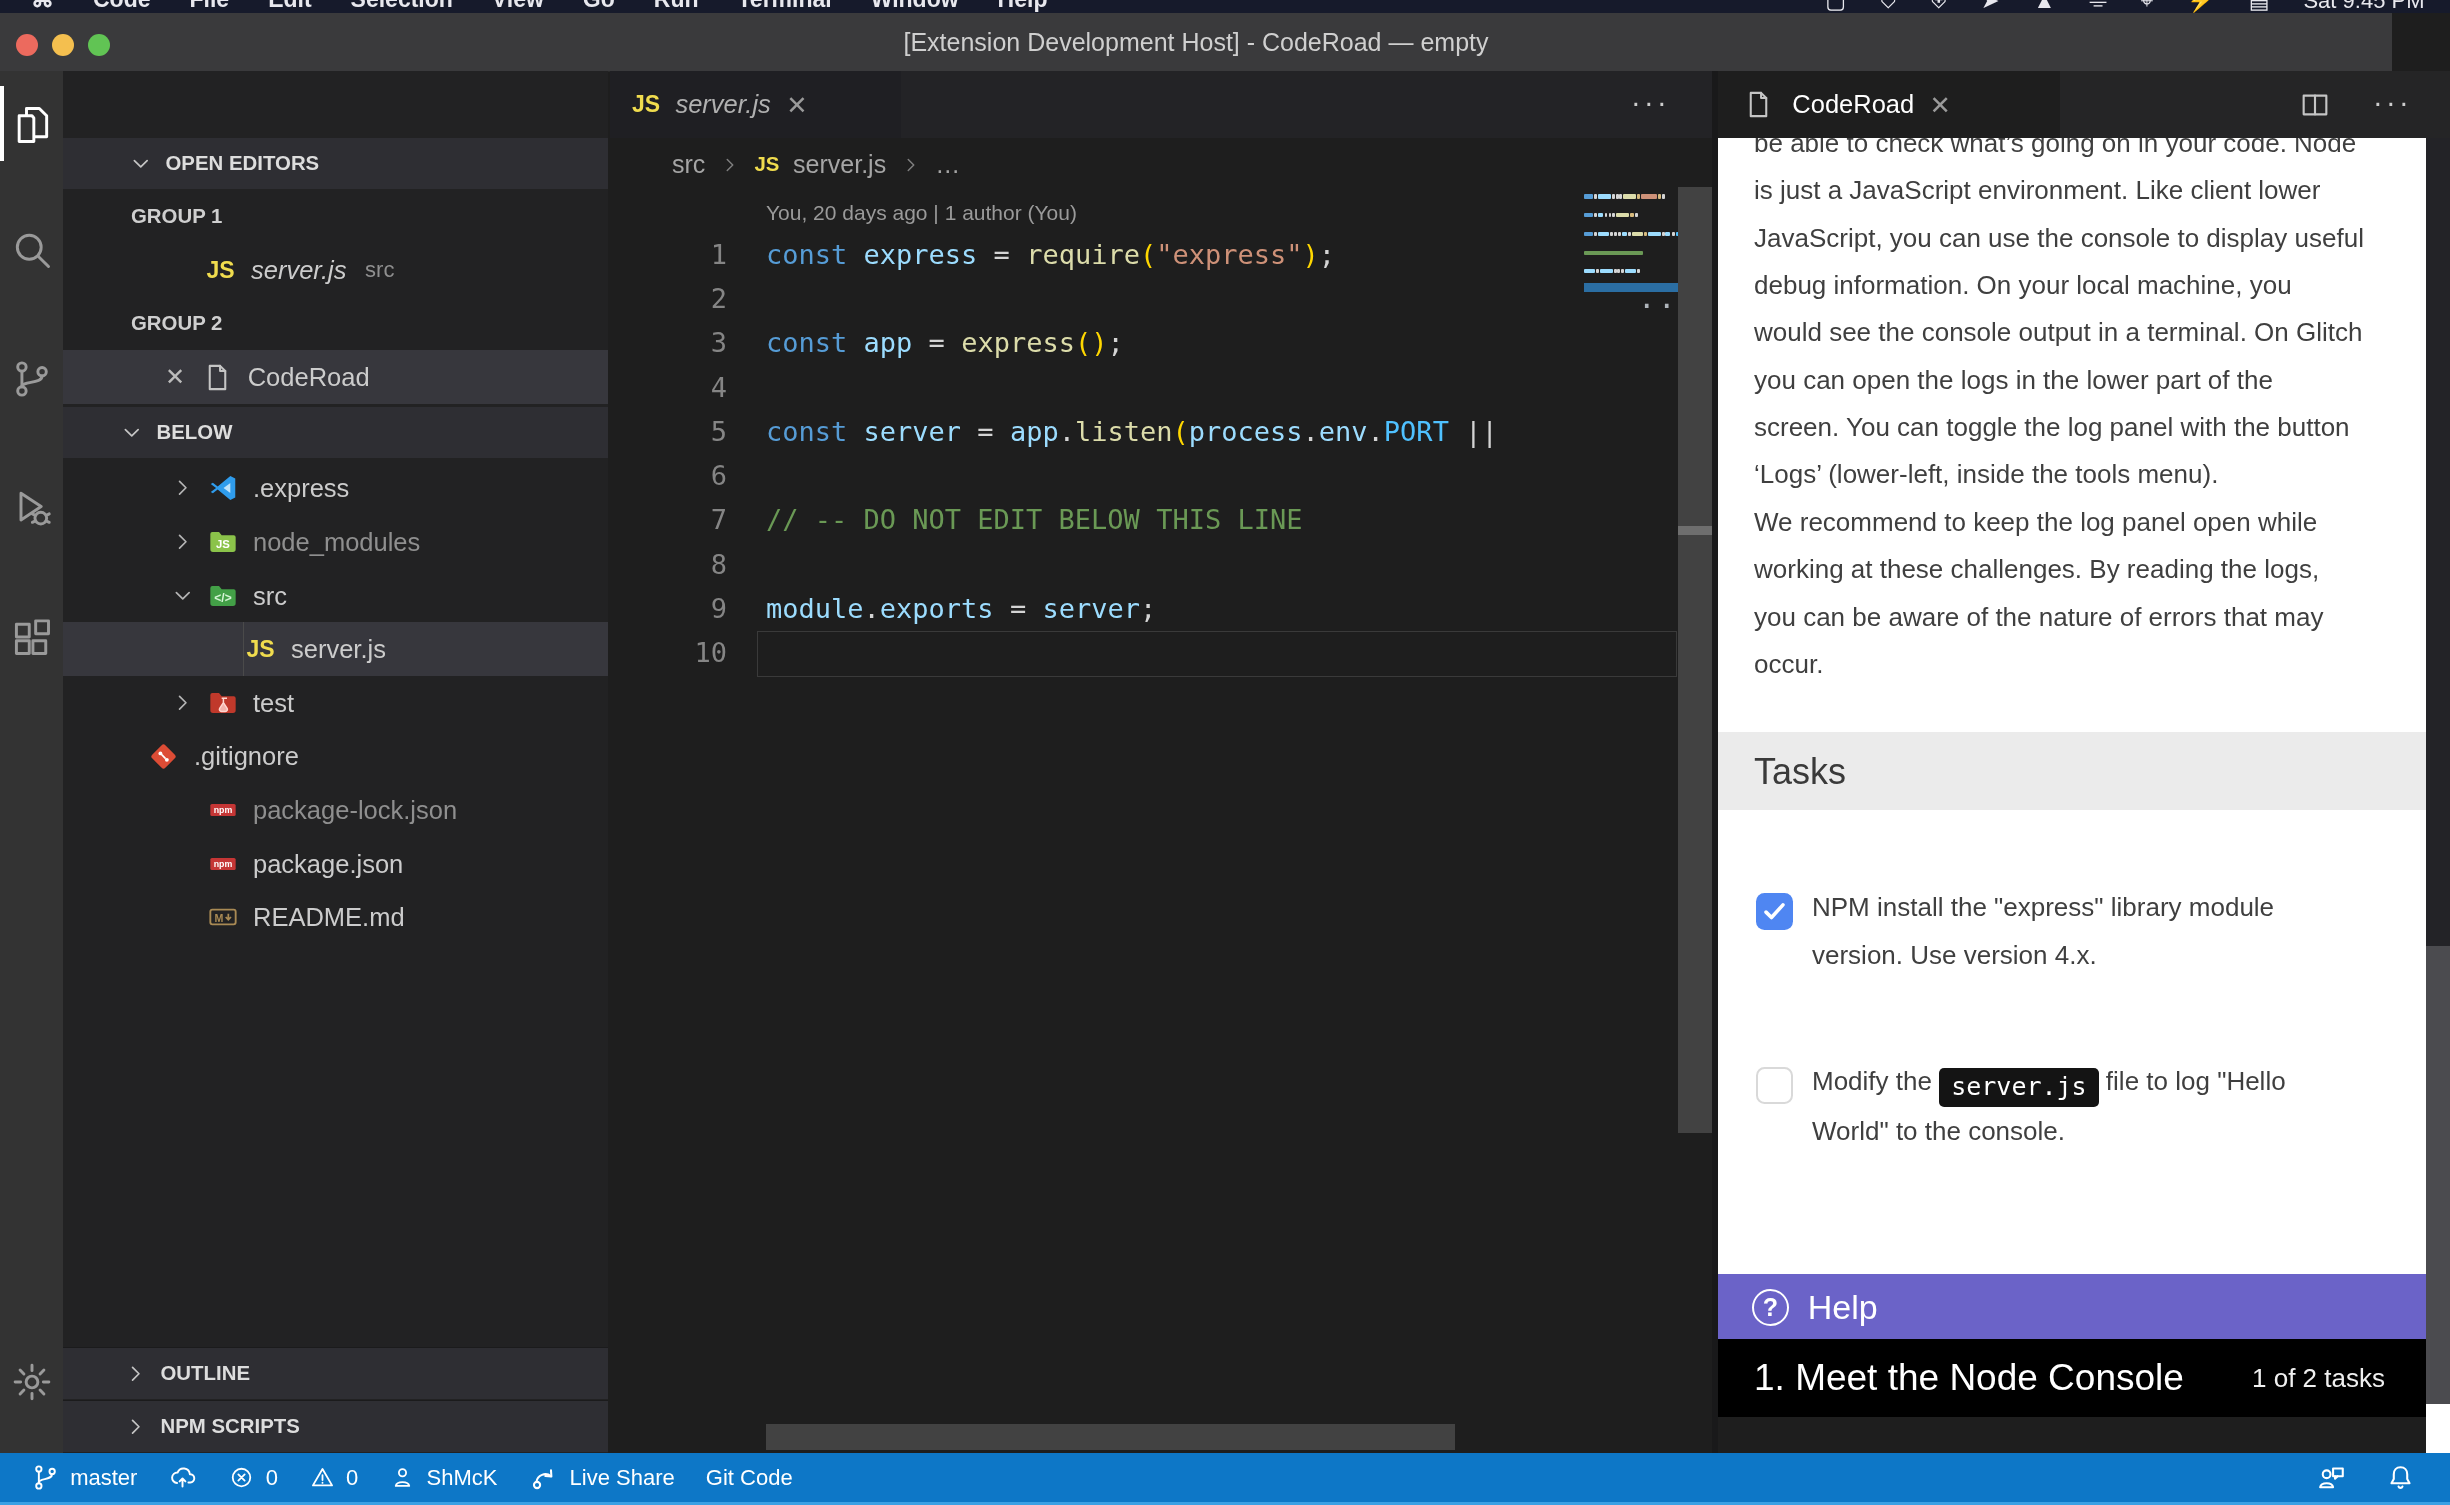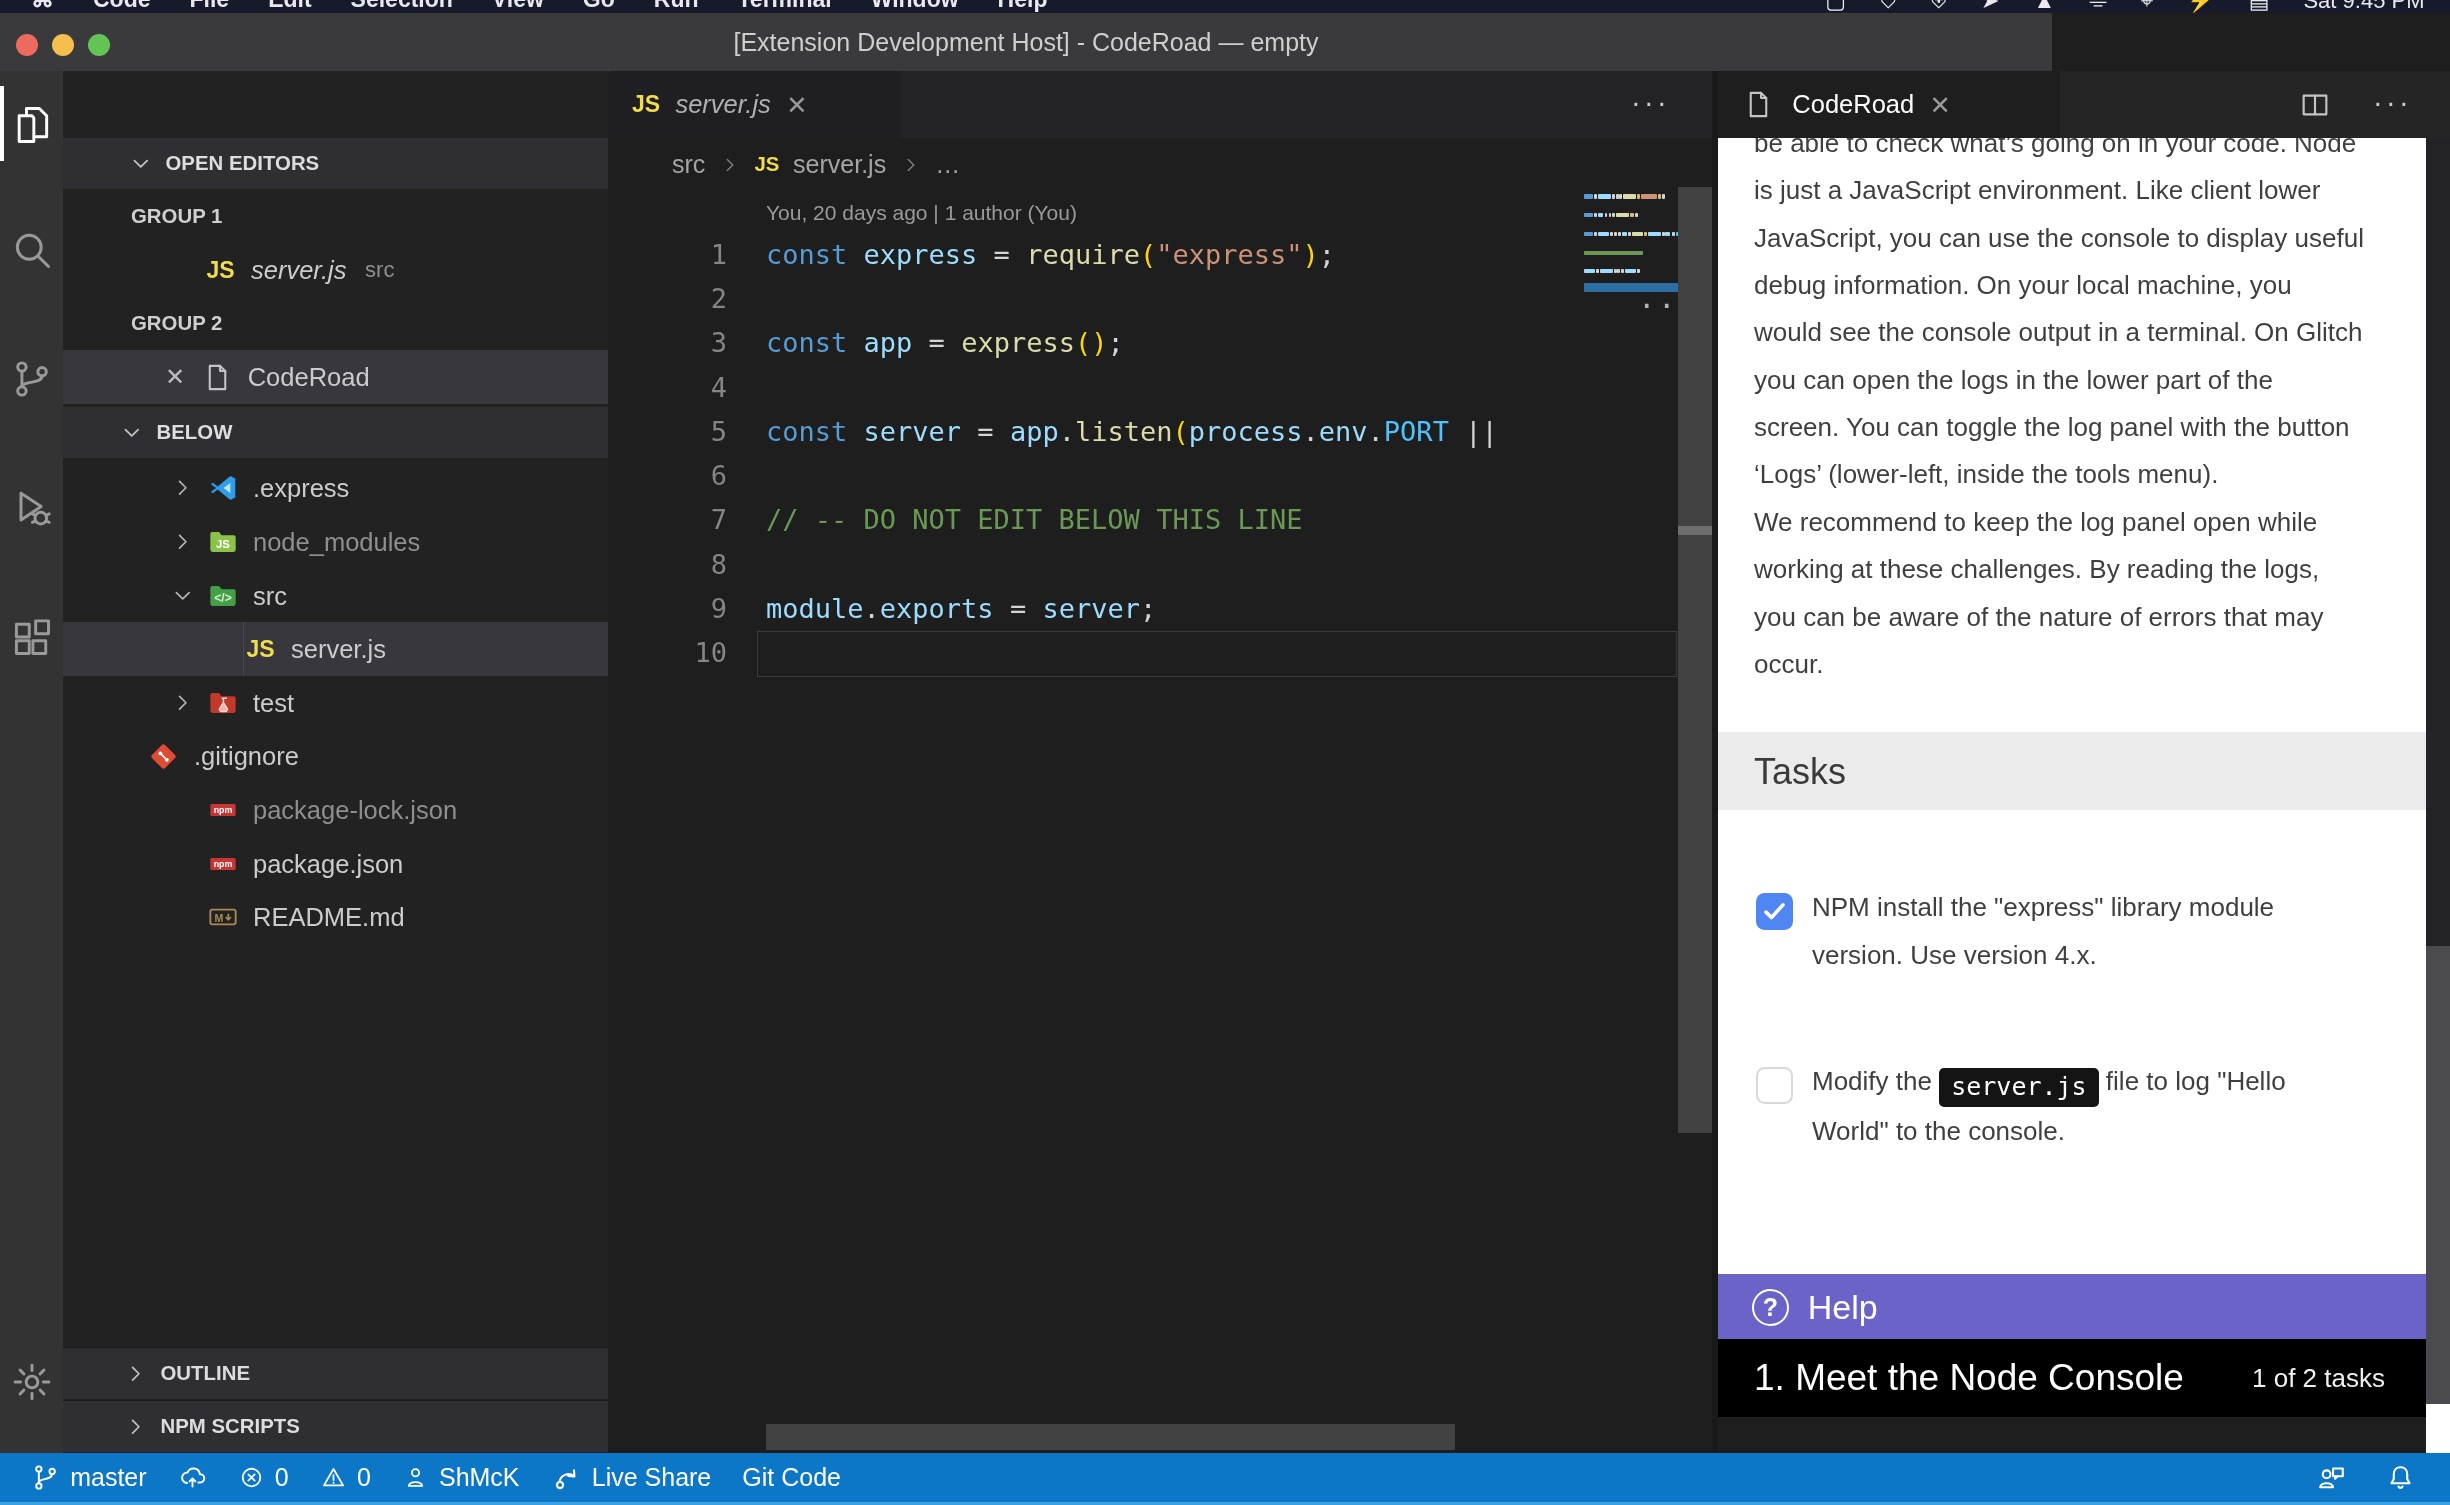--- a/index.html
+++ b/index.html
@@ -8,21 +8,21 @@
   .abs{position:absolute;}
   svg{display:block;}
 
   
   #menubar{left:0;top:0;width:2450px;height:12.8px;background:#161a2b;overflow:hidden;z-index:40;}
   #menubar .inner{display:flex;gap:39px;padding-left:31px;color:#e8e8ee;font-size:23px;font-weight:600;
                   transform:translateY(-13.6px);white-space:nowrap;}
   #menubar .right{position:absolute;right:25.5px;top:-12px;display:flex;gap:34px;color:#e8e8ee;font-size:22px;}
 
   
-  #titlebar{left:0;top:12.8px;width:2052px;height:58px;background:#3a3a3c;border-bottom:0.9px solid #2a2a2a;}
+  #titlebar{left:0;top:12.8px;width:2392px;height:58px;background:#3a3a3c;border-bottom:0.9px solid #2a2a2a;}
   .traffic{width:22px;height:22px;border-radius:50%;position:absolute;top:21px;}
   #titlebar .title{position:absolute;width:100%;text-align:center;top:15.3px;color:#cfcfcf;font-size:25px;}
 
   
   #activitybar{left:0;top:71px;width:63px;height:1382px;background:#333333;}
   .act-item{position:absolute;left:0;width:63px;height:85px;display:flex;align-items:center;justify-content:center;cursor:pointer;}
   .act-item.active:before{content:"";position:absolute;left:0;top:5.1px;bottom:5.1px;width:4.3px;background:#ffffff;}
 
   
   #sidebar{left:63px;top:71px;width:545px;height:1382px;background:#222223;overflow:hidden;}
@@ -83,21 +83,21 @@
                display:flex;align-items:center;justify-content:center;font-size:25px;font-weight:bold;box-sizing:border-box;}
   #helpband .t{color:#ffffff;font-size:34px;margin-left:18.7px;}
   #lessonband{position:absolute;left:0;top:1201px;width:708px;height:78px;background:#060606;display:flex;align-items:center;}
   #lessonband .t{color:#ffffff;font-size:37px;margin-left:36px;}
   #lessonband .p{color:#f0f0f0;font-size:26px;margin-left:auto;margin-right:41px;}
   #wvscroll-track{left:2426px;top:138px;width:24px;height:808px;background:#232327;}
   #wvscroll-thumb{left:2426px;top:946px;width:24px;height:458px;background:#4b4b4f;cursor:pointer;}
   #wvscroll-corner{left:2426px;top:1404px;width:24px;height:49px;background:#ffffff;}
 
   
-  #statusbar{left:0;top:1453px;width:2450px;height:49px;display:flex;align-items:center;color:#ffffff;font-size:25px;}
+  #statusbar{left:0;top:1453px;width:2450px;height:49px;display:flex;align-items:center;color:#ffffff;font-size:22px;}
   .sb-item{display:flex;align-items:center;gap:10.2px;margin-left:31px;cursor:pointer;white-space:nowrap;}
   #sb-right{margin-left:auto;display:flex;align-items:center;gap:39px;margin-right:34px;}
   #bottomline{left:0;top:1502px;width:2450px;height:3.4px;background:#3aa0e4;}
 </style>
 </head>
 <body>
 
 <div id="menubar" class="abs">
   <div class="inner" id="menu-items">
       <span>⌘</span>

